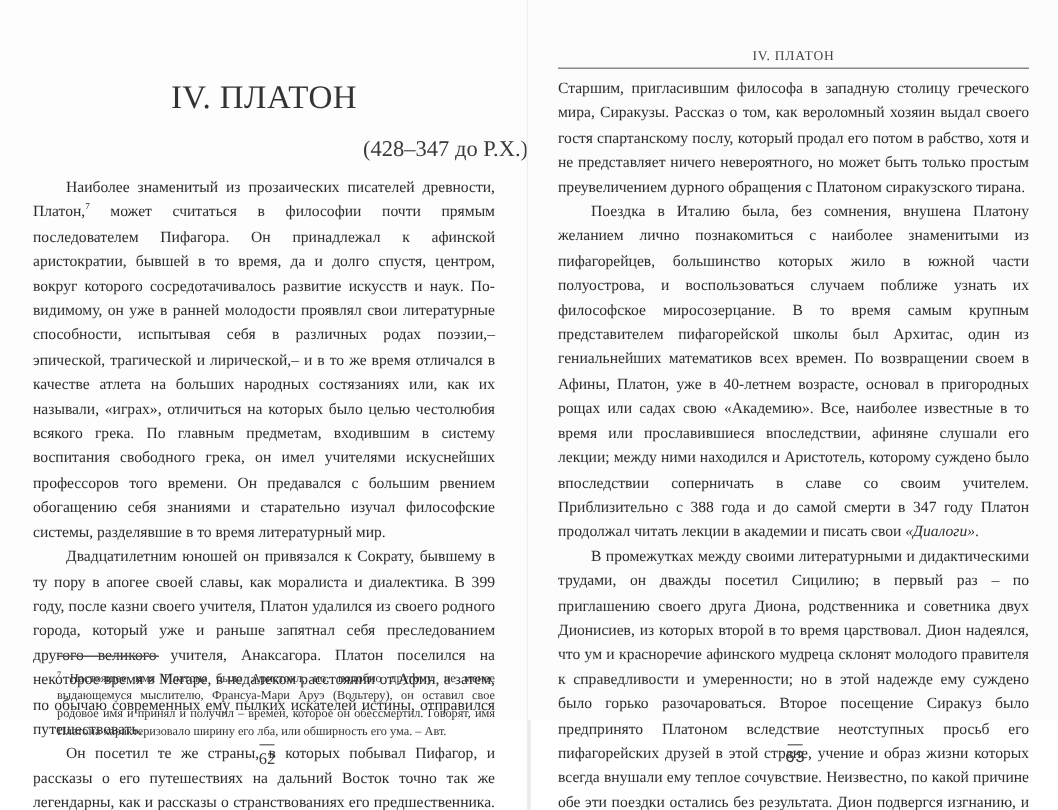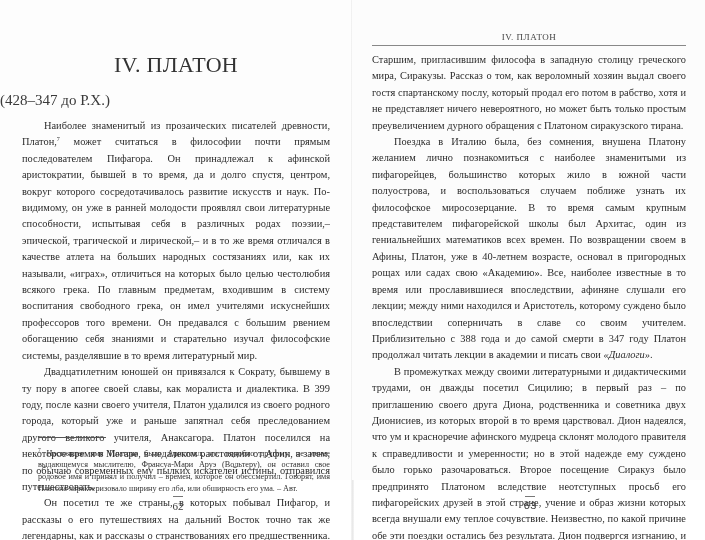--- a/index.html
+++ b/index.html
@@ -16,21 +16,21 @@
     .gutter { position: absolute; left: 351px; top: 0; width: 3px; height: 540px;
       background: linear-gradient(to right, #f4f4f4, #e9e9e9, #f4f4f4); }
 
     .chapter-title {
       position: absolute; left: 0; width: 352px; top: 52px;
       text-align: center; font-size: 22px; letter-spacing: 0.3px; color: #333;
       font-family: "Liberation Serif", "DejaVu Serif", serif;
     }
     .chapter-dates {
       position: absolute; left: 0; width: 352px; top: 92px;
-      text-align: left; font-size: 15px; color: #3a3a3a;
+      text-align: right; font-size: 15px; color: #3a3a3a;
       font-family: "Liberation Serif", "DejaVu Serif", serif;
     }
 
     .body-text {
       position: absolute; font-size: 10.4px; line-height: 16.4px;
       text-align: justify; color: #2c2c2c;
       font-family: "Liberation Serif", "DejaVu Serif", serif;
     }
     .left .body-text { left: 22px; width: 308px; top: 118px; }
     .right .body-text { left: 20px; width: 314px; top: 52px; }

